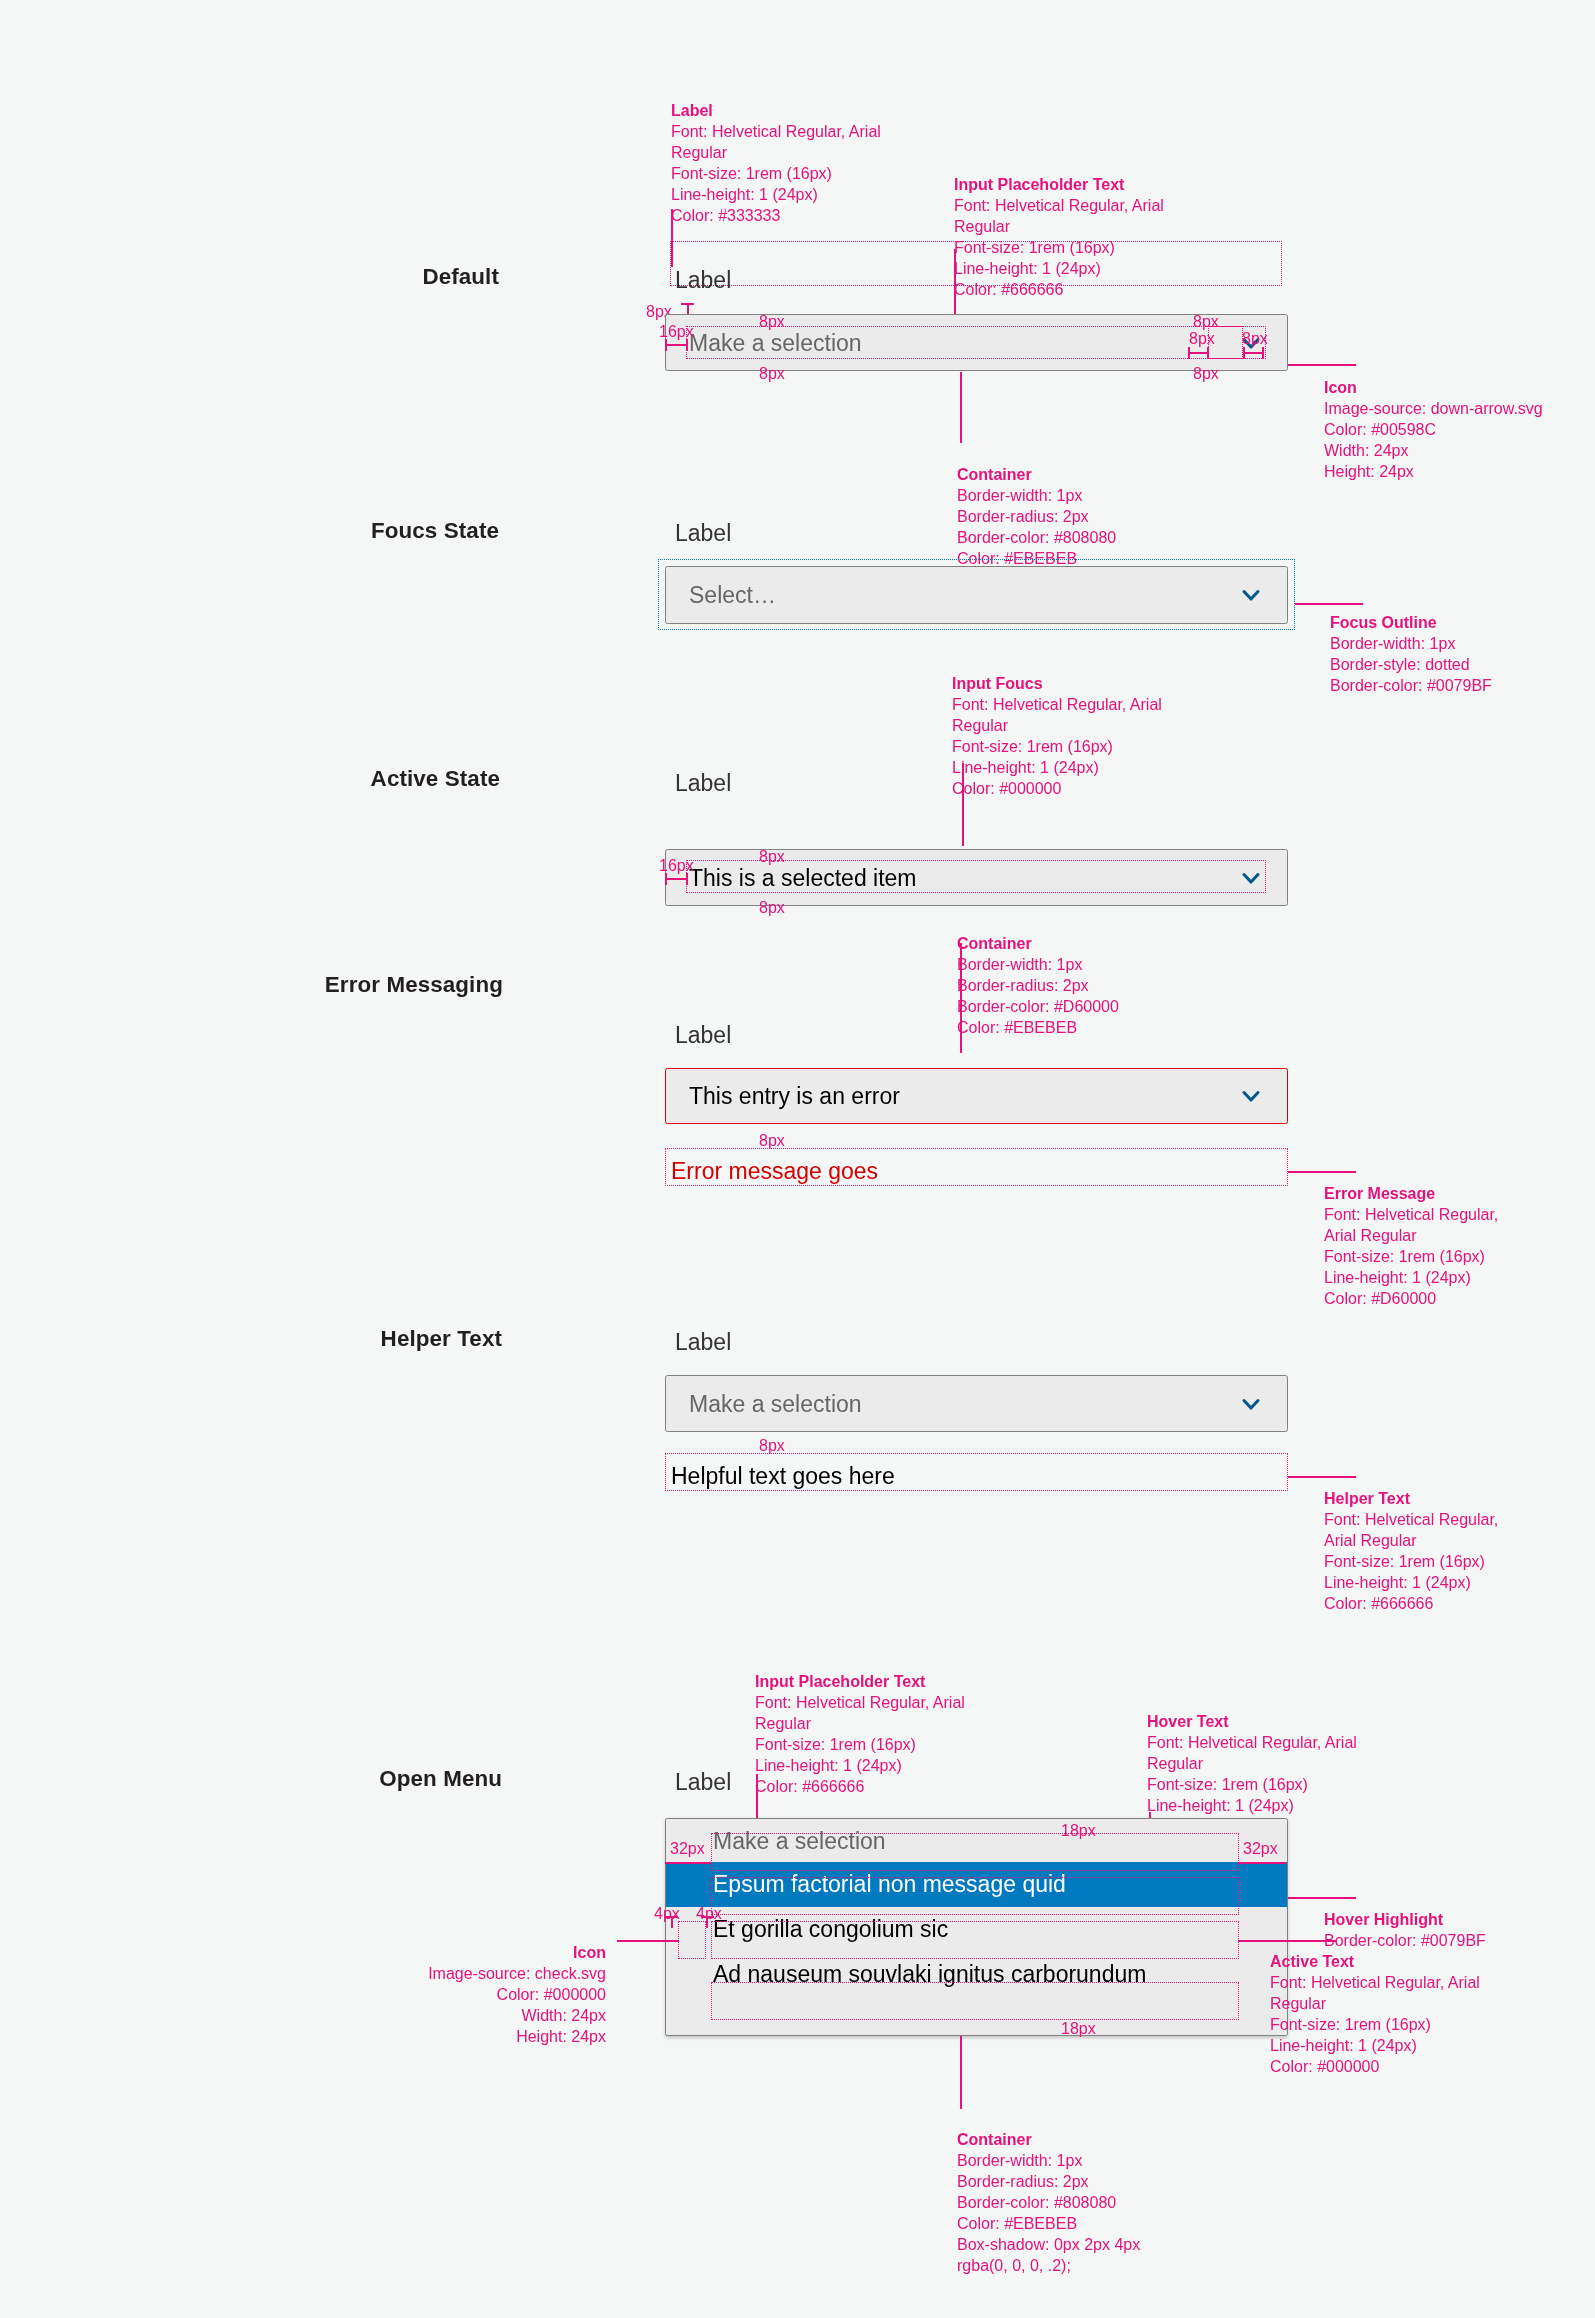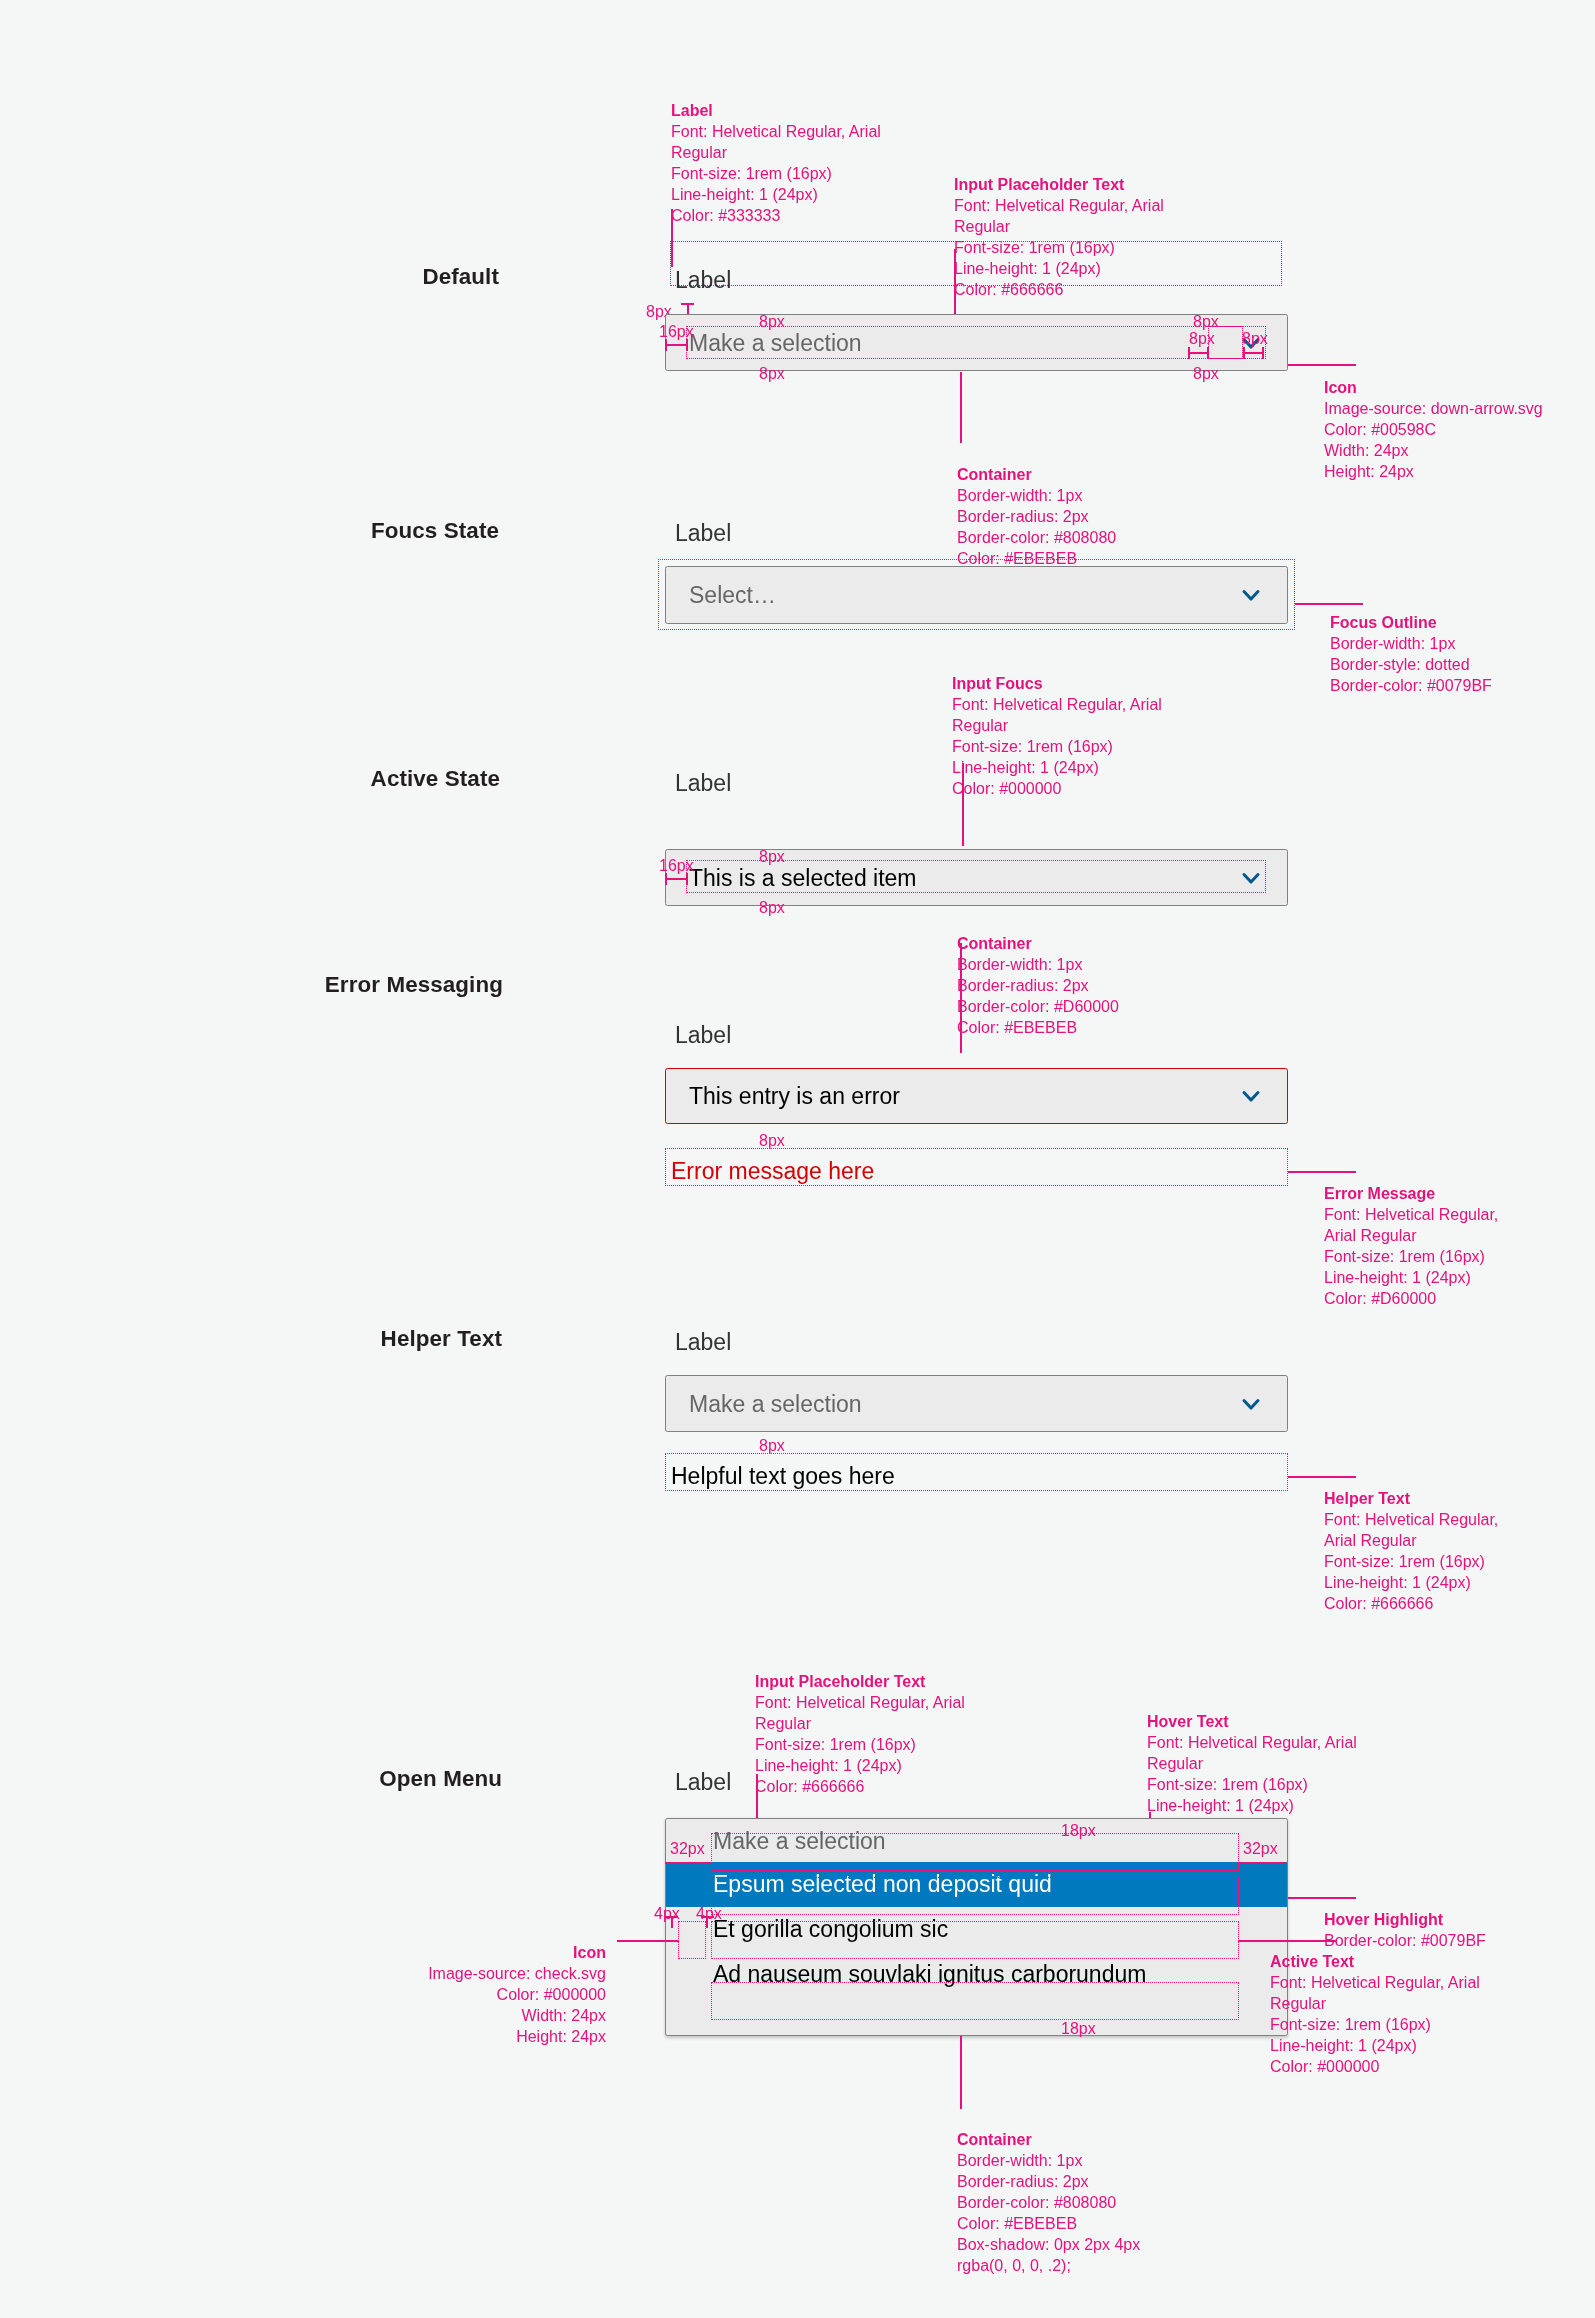--- a/index.html
+++ b/index.html
@@ -246,21 +246,21 @@
 
   <div class="select abs error" style="left:665px;top:1068px;width:623px;height:56px;gap:28px;">
     <span class="select-text val">This entry is an error</span>
     <svg class="chev" width="28" height="28" viewBox="0 0 24 24" fill="none">
       <path d="M6 9 L12 15.5 L18 9" stroke="#00598C" stroke-width="2.6" stroke-linecap="round" stroke-linejoin="round"></path>
     </svg>
   </div>
 
   <div class="dim" style="left:759px;top:1133px;">8px</div>
   <div class="pk-dot-box" style="left:665px;top:1148px;width:623px;height:38px;"></div>
-  <div class="abs msg err" style="left:671px;top:1157px;">Error message here</div>
+  <div class="abs msg err" style="left:671px;top:1157px;">Error message goes</div>
 
   <div class="pk-line" style="left:1288px;top:1171px;width:68px;height:1.7px;"></div>
   <div class="abs anno" style="left:1324px;top:1162px;width:283px;">
     <b>Error Message</b><span>Font: Helvetical Regular,
 Arial Regular
 Font-size: 1rem (16px)
 Line-height: 1 (24px)
 Color: #D60000</span>
   </div>
 
@@ -307,21 +307,21 @@
 
   <div class="abs state-title" style="left:249px;top:1766px;width:253px;">Open Menu</div>
   <div class="abs field-label" style="left:675px;top:1768px;">Label</div>
 
   <div class="menu abs" style="left:665px;top:1818px;width:623px;height:218px;">
     <div class="menu-head">
       <span class="select-text ph">Make a selection</span>
     </div>
 
     <div class="menu-item hover">
-      <span>Epsum selected non deposit quid</span>
+      <span>Epsum factorial non message quid</span>
     </div>
 
 
     <div class="menu-item">
       <span>Et gorilla congolium sic</span>
     </div>
 
     <div class="menu-item">
       <span>Ad nauseum souvlaki ignitus carborundum</span>
     </div>

